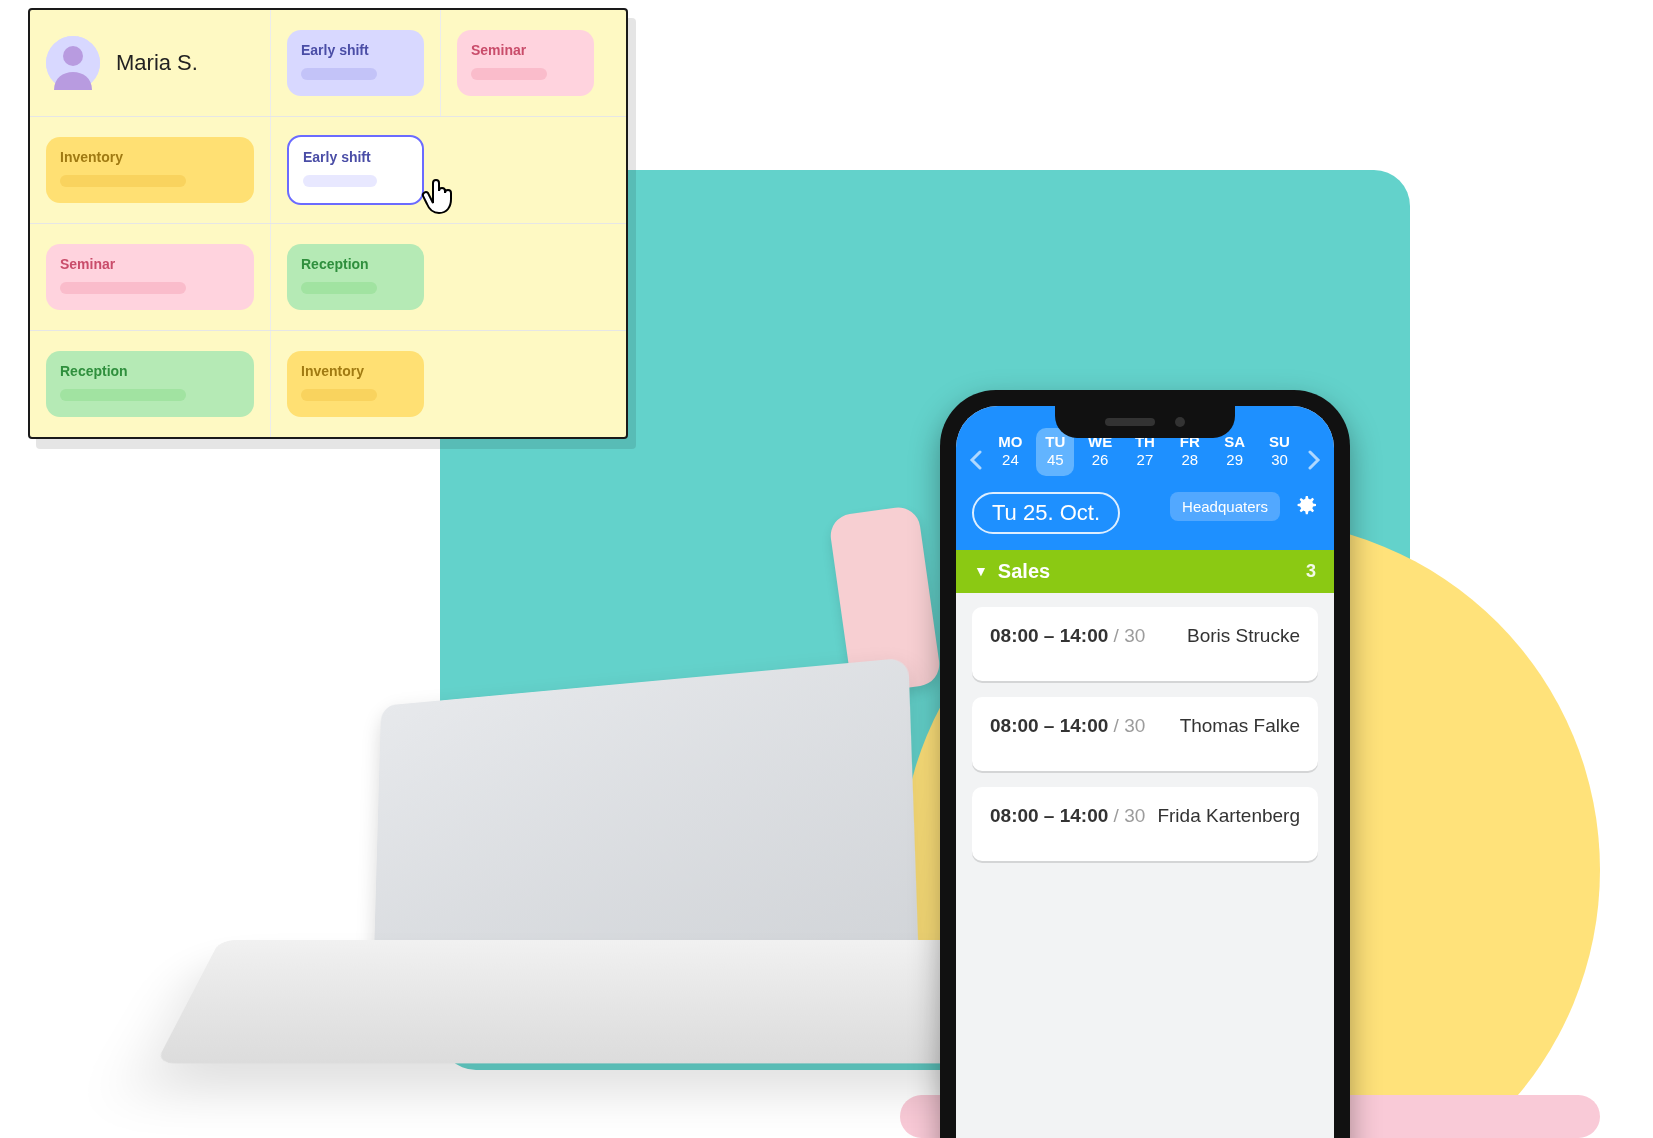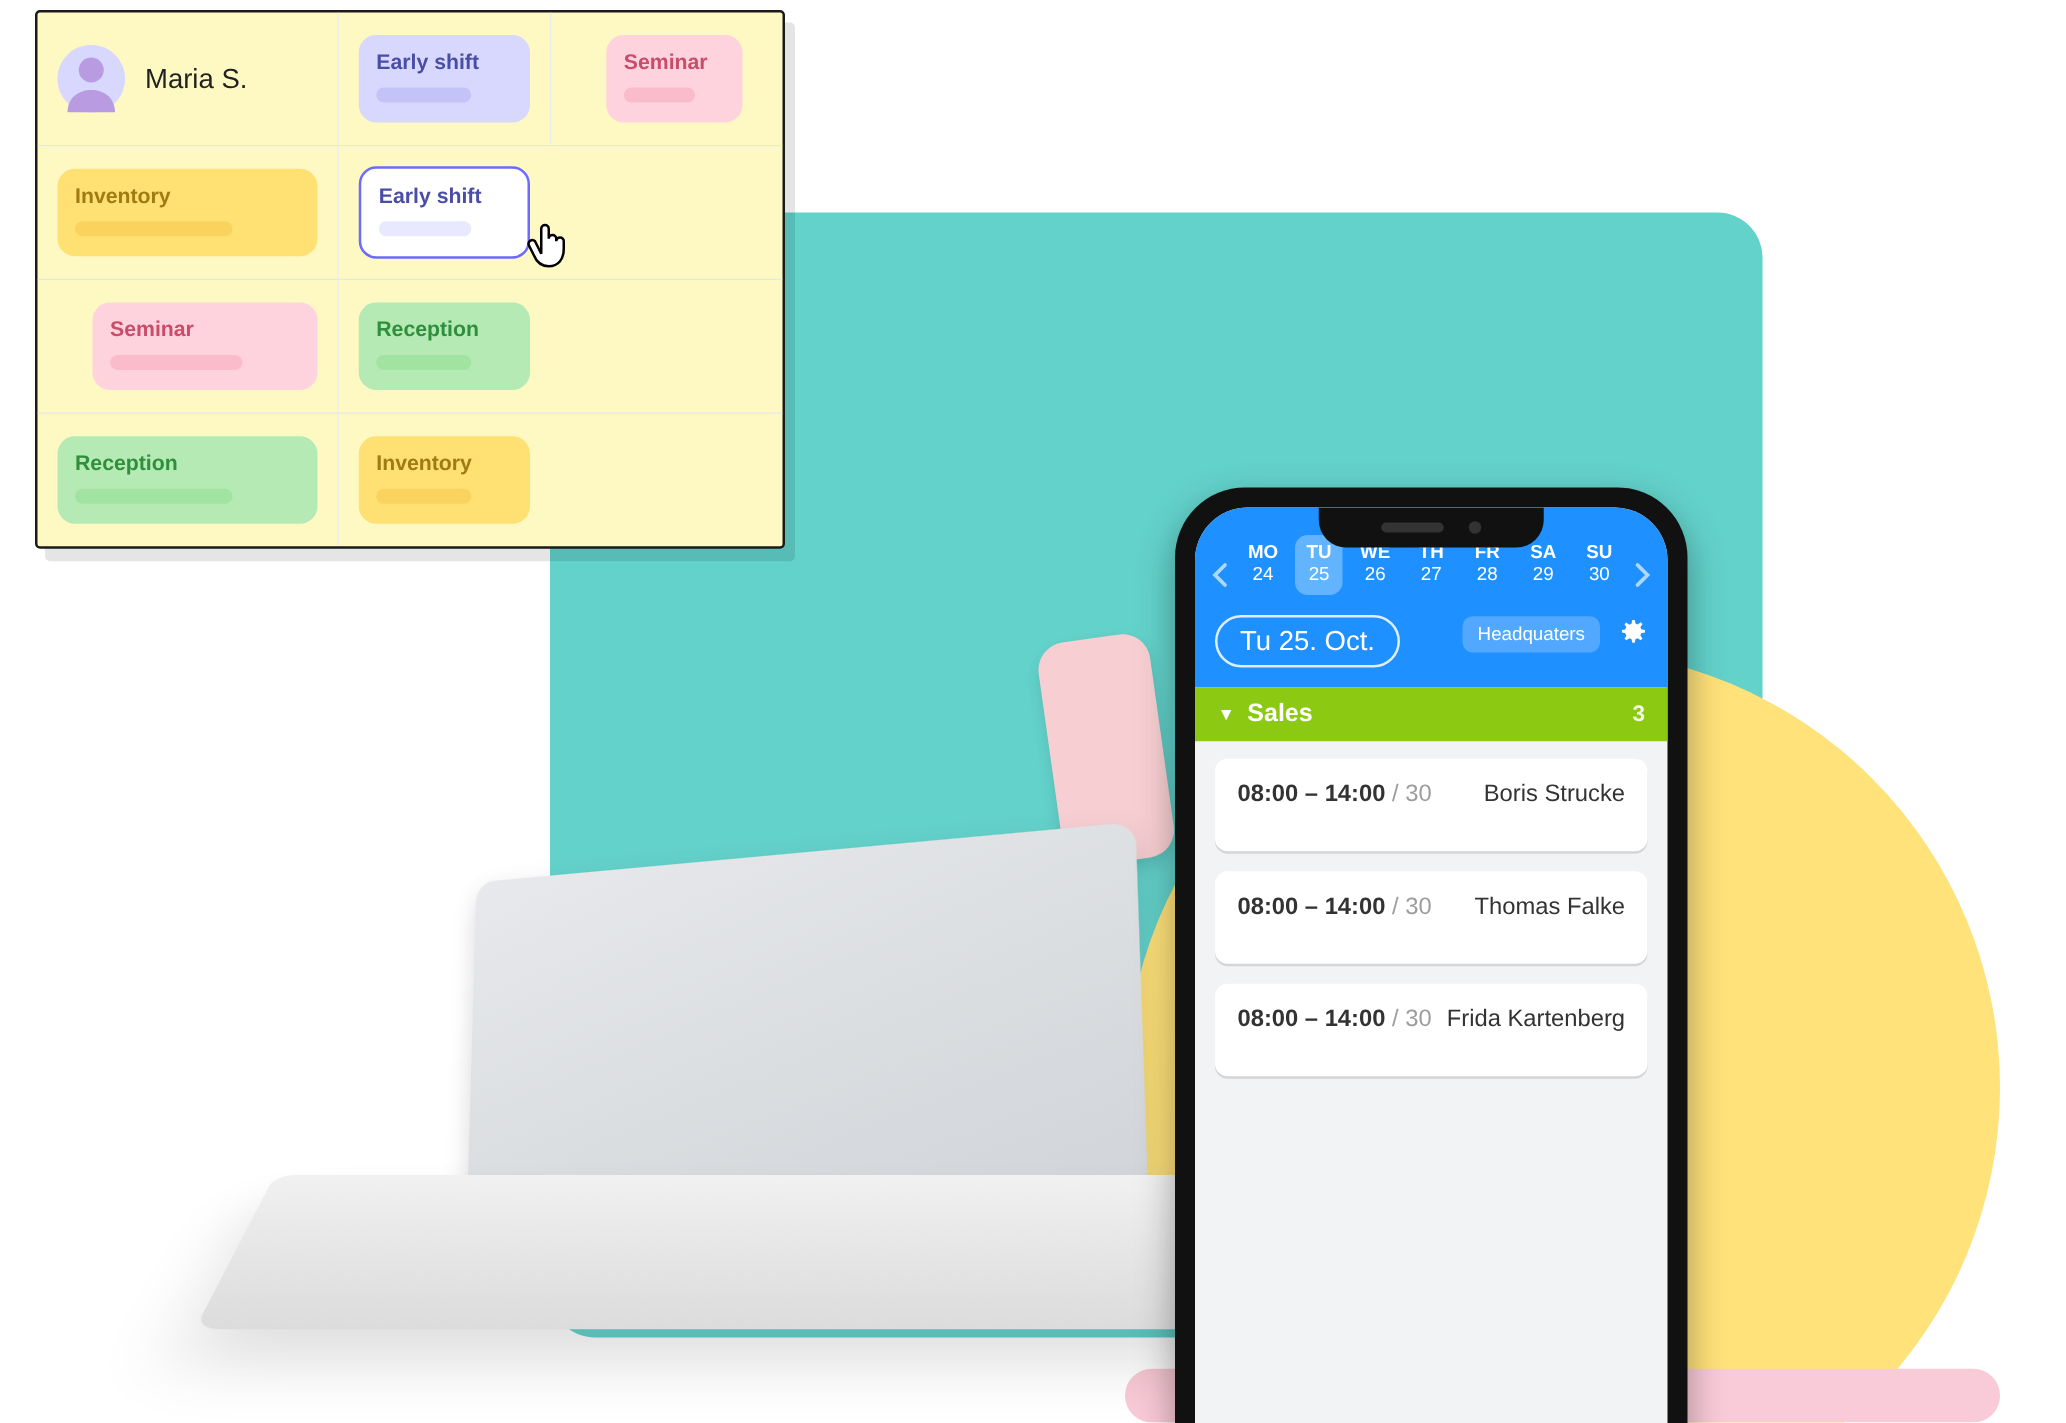--- a/index.html
+++ b/index.html
@@ -132,25 +132,25 @@
     flex-shrink: 0;
   }
   .avatar svg { width: 100%; height: 100%; }
   .person-name { font-size: 22px; color: #222; }
 
   .shift {
     width: 100%;
     border-radius: 14px;
     padding: 12px 14px 16px;
   }
-  .shift .label { font-size: 17px; font-weight: 600; margin-bottom: 10px; }
+  .shift .label { font-size: 14px; font-weight: 600; margin-bottom: 10px; }
   .shift .bar { height: 12px; width: 70%; border-radius: 8px; opacity: .55; }
   
   .c-purple { background:#d8d8ff; } .c-purple .label{color:#4a4da6;} .c-purple .bar{background:#b3b3f2;}
-  .c-pink   { background:#ffd3de;margin-left:28px; } .c-pink .label{color:#c94c6a;} .c-pink .bar{background:#f5a9bb;}
+  .c-pink   { background:#ffd3de; } .c-pink .label{color:#c94c6a;} .c-pink .bar{background:#f5a9bb;}
   .c-yellow { background:#ffe073; } .c-yellow .label{color:#a07a12;} .c-yellow .bar{background:#f4c94d;}
   .c-green  { background:#b5eab5; } .c-green .label{color:#2f8f3d;} .c-green .bar{background:#8fdc8f;}
   .c-outline{ background:#fff; border:2px solid #6b6bff; } .c-outline .label{color:#4a4da6;} .c-outline .bar{background:#d6d6ff;}
 
   
   .cursor {
     position: absolute;
     pointer-events: none;
   }
 
@@ -357,21 +357,21 @@
               <path d="M11 2 3 10l8 8" fill="none" stroke="#bfe0ff" stroke-width="3" stroke-linecap="round"></path>
             </svg>
         </div>
         <div class="days">
           <div class="day">
               <div class="dn">MO</div>
               <div class="dd">24</div>
             </div>
           <div class="day selected">
               <div class="dn">TU</div>
-              <div class="dd">25</div>
+              <div class="dd">45</div>
             </div>
           <div class="day">
               <div class="dn">WE</div>
               <div class="dd">26</div>
             </div>
           <div class="day">
               <div class="dn">TH</div>
               <div class="dd">27</div>
             </div>
           <div class="day">

